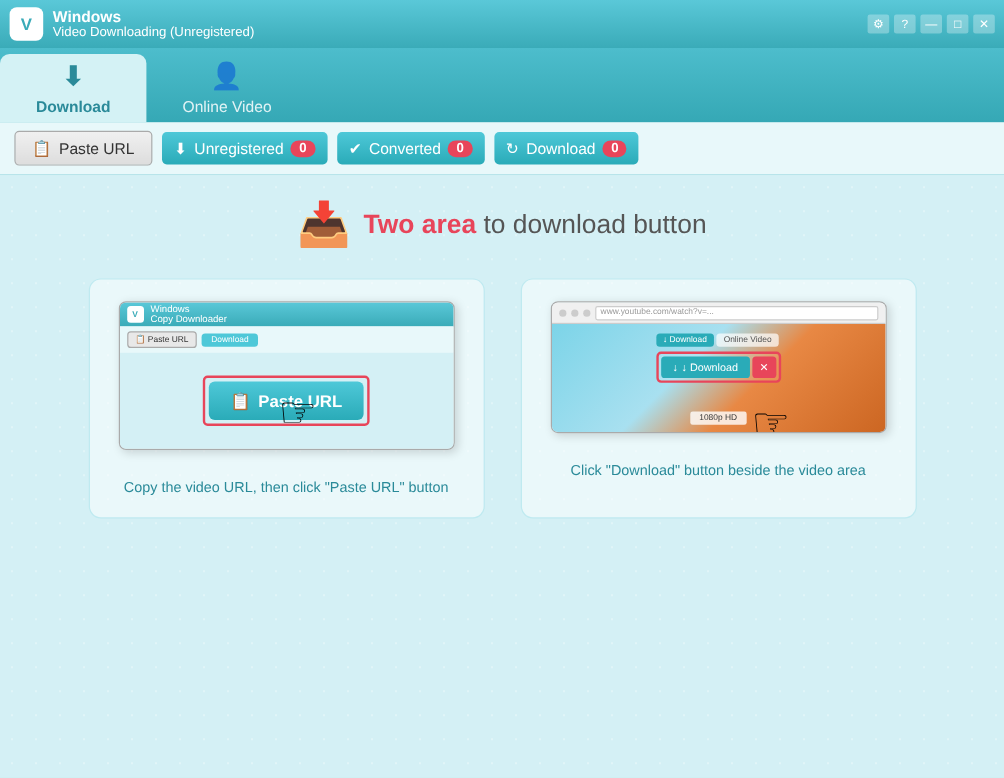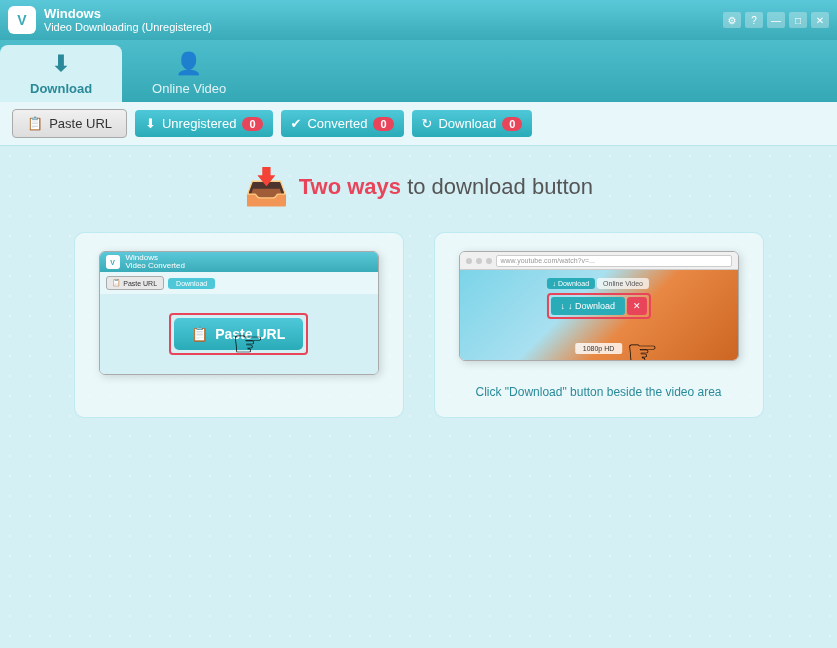--- a/index.html
+++ b/index.html
@@ -446,34 +446,34 @@
     <span>Download</span>
     <span class="badge">0</span>
   </button>
 </div>
 
 <div class="main-content">
 
   <div class="heading">
     <span class="heading-icon">📥</span>
     <span class="heading-text">
-      <span class="highlight">Two ways</span><span> to download button</span>
+      <span class="highlight">Two area</span><span> to download button</span>
     </span>
   </div>
 
   <div class="cards">
 
     <div class="card">
       <div class="mini-app">
 
         <div class="mini-titlebar">
           <div class="mini-app-icon">V</div>
           <div class="mini-app-title">
             <div>Windows</div>
-            <div>Video Converted</div>
+            <div>Copy Downloader</div>
           </div>
         </div>
 
         <div class="mini-toolbar">
           <div class="mini-paste-btn">
             📋 <span>Paste URL</span>
           </div>
           <div class="mini-dl-btn">
             <span>Download</span>
           </div>
@@ -484,20 +484,21 @@
             <div class="highlight-box">
               <div class="big-paste-btn">
                 <span>📋</span>
                 <span>Paste URL</span>
               </div>
             </div>
             <span class="cursor-hand">☞</span>
           </div>
         </div>
       </div>
+      <div class="card-caption">Copy the video URL, then click "Paste URL" button</div>
     </div>
 
     <div class="card">
       <div class="mini-browser">
 
         <div class="mini-browser-bar">
           <div class="browser-dot"></div>
           <div class="browser-dot"></div>
           <div class="browser-dot"></div>
           <div style="flex:1; background:#fff; border:1px solid #ccc; border-radius:2px; height:12px; font-size:7px; padding:1px 4px; color:#999; overflow:hidden;">www.youtube.com/watch?v=...</div>

